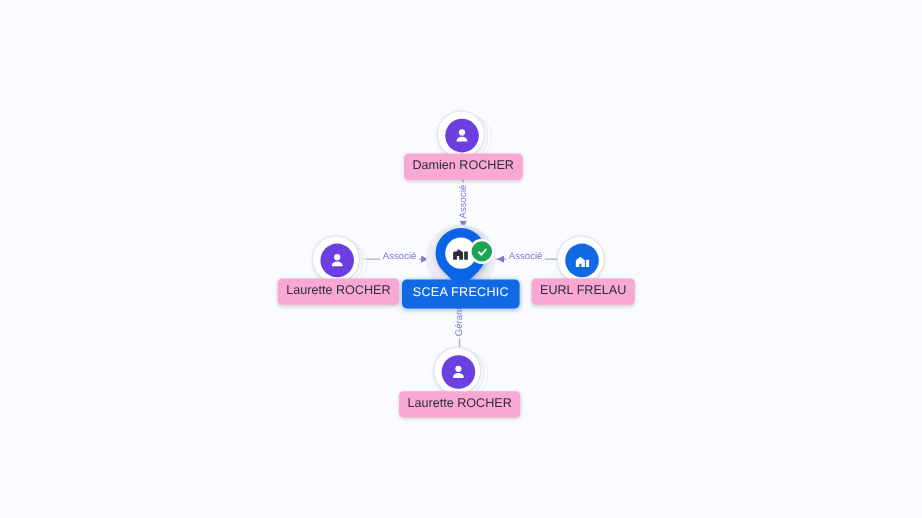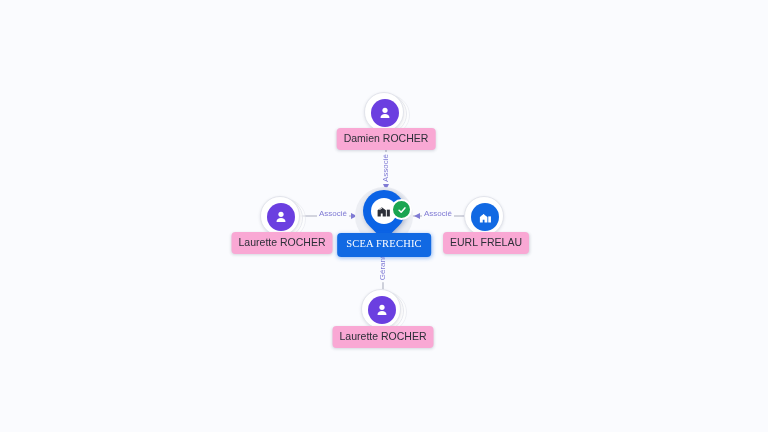--- a/index.html
+++ b/index.html
@@ -139,21 +139,20 @@
     transform: translateX(-50%);
     white-space: nowrap;
     background: #1169e3;
     color: #ffffff;
     font-size: 10.5px;
     line-height: 1;
     letter-spacing: .2px;
     padding: 6px 9px 7px 9px;
     border-radius: 4px;
     box-shadow: 0 1px 4px rgba(17,105,227,.45);
-    font-family: Liberation Serif, serif;
   }
 
   
   .edge-label {
     position: absolute;
     transform: translate(-50%, -50%);
     white-space: nowrap;
     color: #7f7ad4;
     font-size: 8px;
     line-height: 1;

